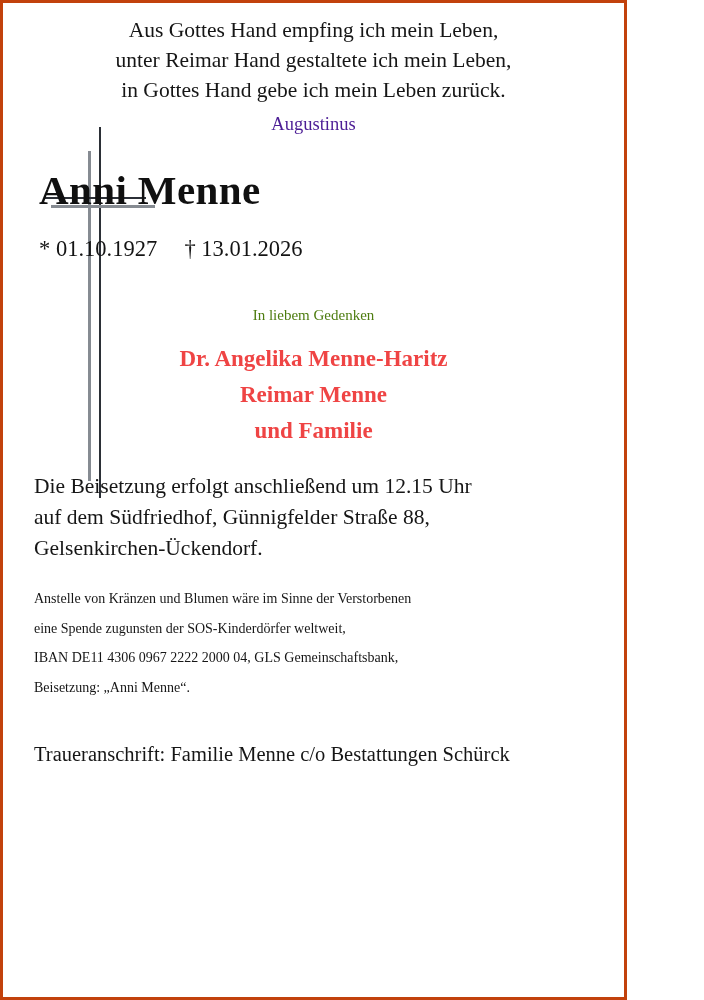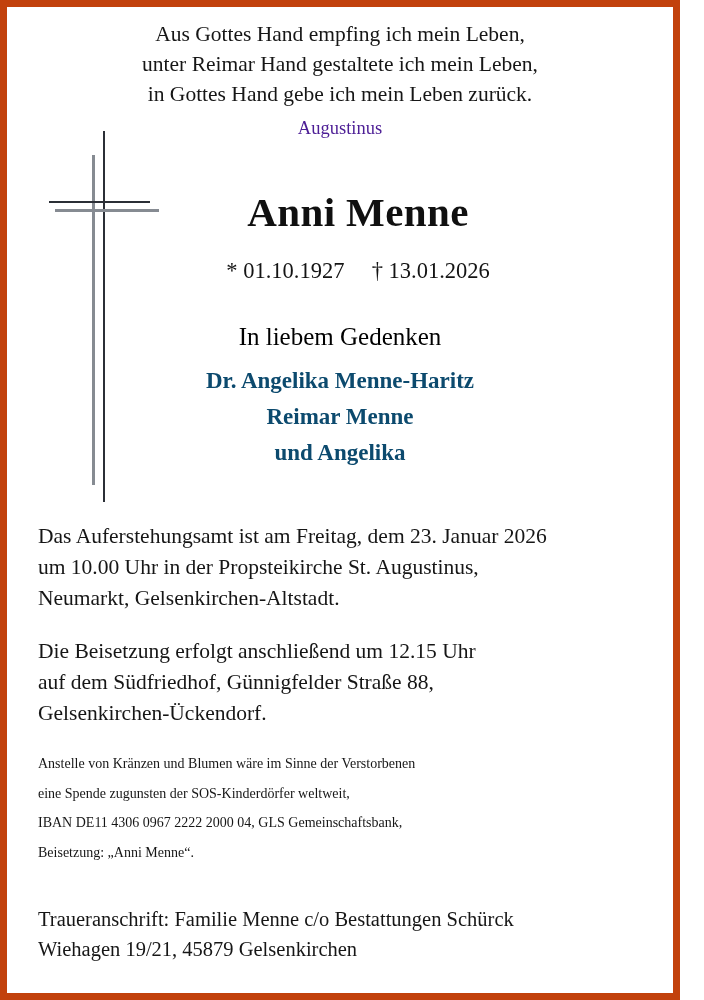--- a/index.html
+++ b/index.html
@@ -7,25 +7,25 @@
     padding: 0;
     background: #ffffff;
   }
   body {
     font-family: "Liberation Serif", "DejaVu Serif", serif;
     color: #121212;
   }
 
   .notice {
     position: relative;
-    width: 680px;
+    width: 627px;
     height: 1000px;
     box-sizing: border-box;
     background: #ffffff;
-    border: 7px solid #c2410c;
+    border: 3px solid #c2410c;
     overflow: hidden;
   }
 
   .inner {
     position: relative;
     width: 100%;
     height: 100%;
   }
 
   
@@ -66,22 +66,22 @@
   
   .v-light { left: 85px; top: 148px;  width: 2.6px; height: 330px; }
   
   .h-dark  { left: 42px; top: 194px;  width: 101px; height: 1.6px; }
   
   .h-light { left: 48px; top: 202px;  width: 104px; height: 2.6px; }
 
   
   .name-block {
     position: relative;
-    text-align: center;
-    margin-top: 46px;
+    text-align: left;
+    margin-top: 28px;
     padding-left: 36px;
   }
   .deceased-name {
     font-size: 41px;
     font-weight: bold;
     line-height: 50px;
     letter-spacing: 0.4px;
     color: #101010;
   }
   .deceased-title {
@@ -98,29 +98,29 @@
   }
   .date-gap { display: inline-block; width: 16px; }
 
   
   .mourning {
     position: relative;
     text-align: center;
     margin-top: 34px;
   }
   .in-memory {
-    font-size: 25px;
+    font-size: 15px;
     line-height: 32px;
-    color: #000000;
+    color: #4d7c0f;
   }
   .mourner {
     font-size: 23px;
     font-weight: bold;
     line-height: 36px;
-    color: #0c4a6e;
+    color: #ef4444;
   }
   .mourner.first { margin-top: 10px; }
 
   
   .body-text {
     position: relative;
     margin: 0;
     padding: 0 30px 0 31px;
   }
   .para {
@@ -162,45 +162,39 @@
         <span class="date-gap"></span>
         <span>†</span>
         <span>13.01.2026</span>
       </div>
     </div>
 
     <div class="mourning">
       <div class="in-memory">In liebem Gedenken</div>
       <div class="mourner first">Dr. Angelika Menne-Haritz</div>
       <div class="mourner">Reimar Menne</div>
-      <div class="mourner">und Angelika</div>
+      <div class="mourner">und Familie</div>
     </div>
 
     <div class="body-text">
 
-      <div class="para service">
-        <span class="ln">Das Auferstehungsamt ist am Freitag, dem 23. Januar 2026</span>
-        <span class="ln">um 10.00 Uhr in der Propsteikirche St. Augustinus,</span>
-        <span class="ln">Neumarkt, Gelsenkirchen-Altstadt.</span>
-      </div>
 
       <div class="para burial">
         <span class="ln">Die Beisetzung erfolgt anschließend um 12.15 Uhr</span>
         <span class="ln">auf dem Südfriedhof, Günnigfelder Straße 88,</span>
         <span class="ln">Gelsenkirchen-Ückendorf.</span>
       </div>
 
       <div class="para donation">
         <span class="ln">Anstelle von Kränzen und Blumen wäre im Sinne der Verstorbenen</span>
         <span class="ln">eine Spende zugunsten der SOS-Kinderdörfer weltweit,</span>
         <span class="ln">IBAN DE11 4306 0967 2222 2000 04, GLS Gemeinschaftsbank,</span>
         <span class="ln">Beisetzung: „Anni Menne“.</span>
       </div>
 
       <div class="para contact">
         <span class="ln">Traueranschrift: Familie Menne c/o Bestattungen Schürck</span>
-        <span class="ln">Wiehagen 19/21, 45879 Gelsenkirchen</span>
       </div>
 
     </div>
 
   </div>
 </div>
 
 </body></html>

